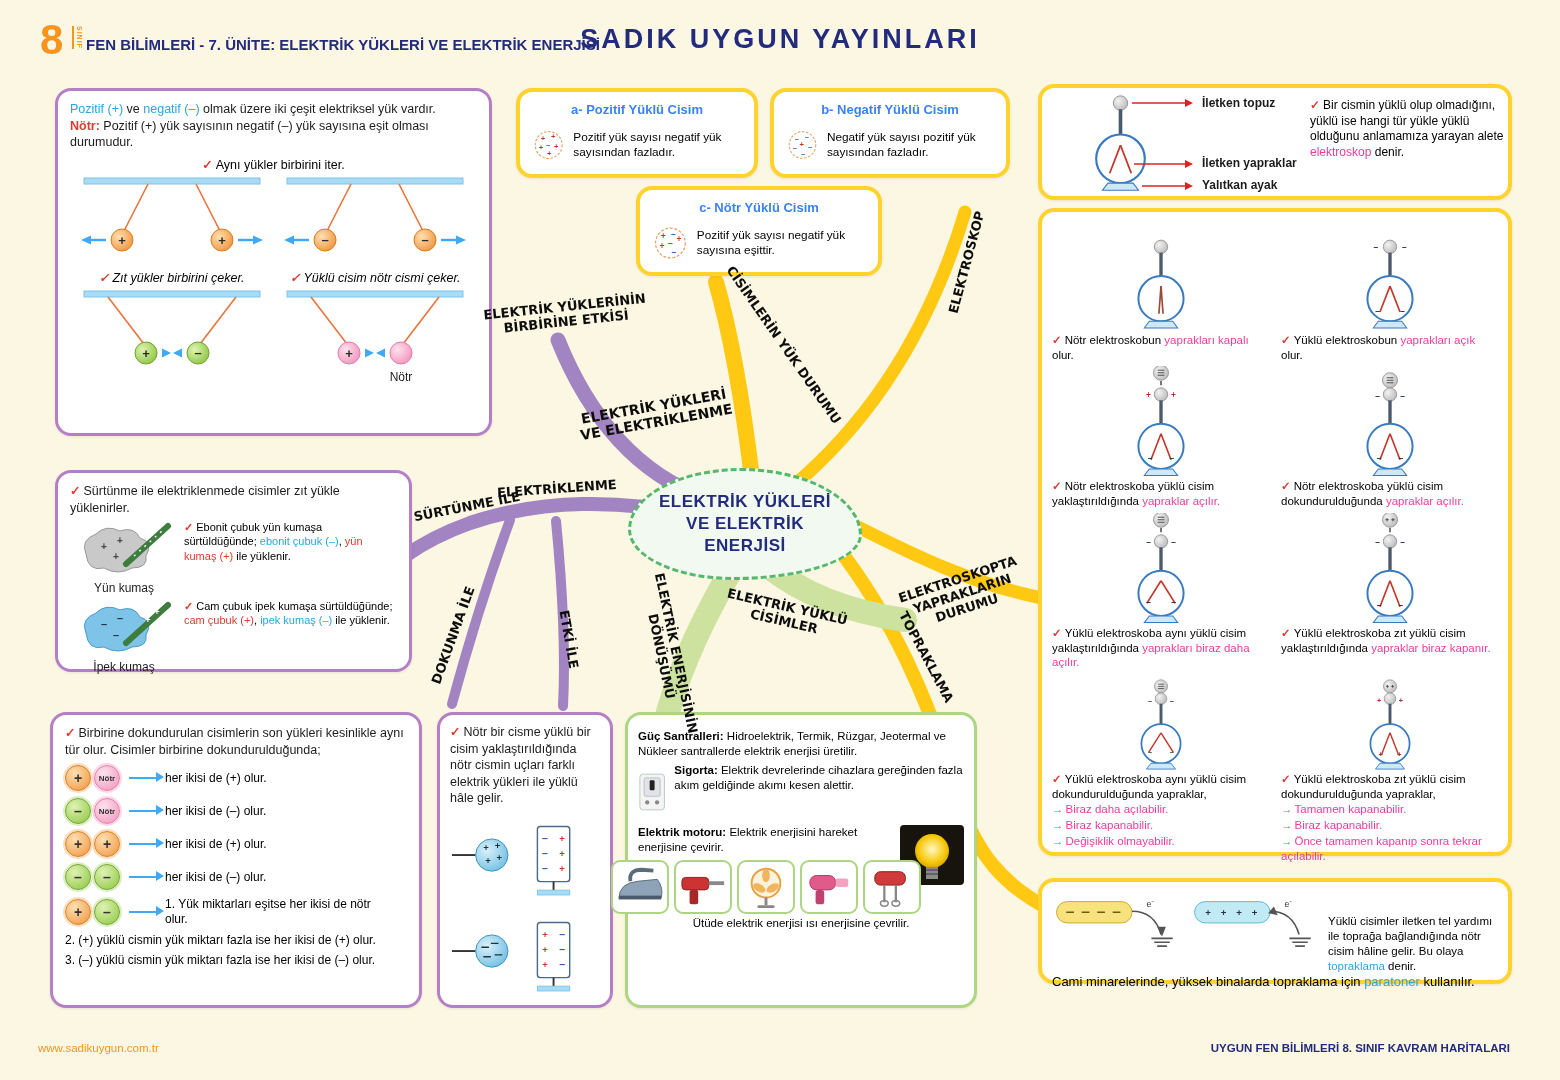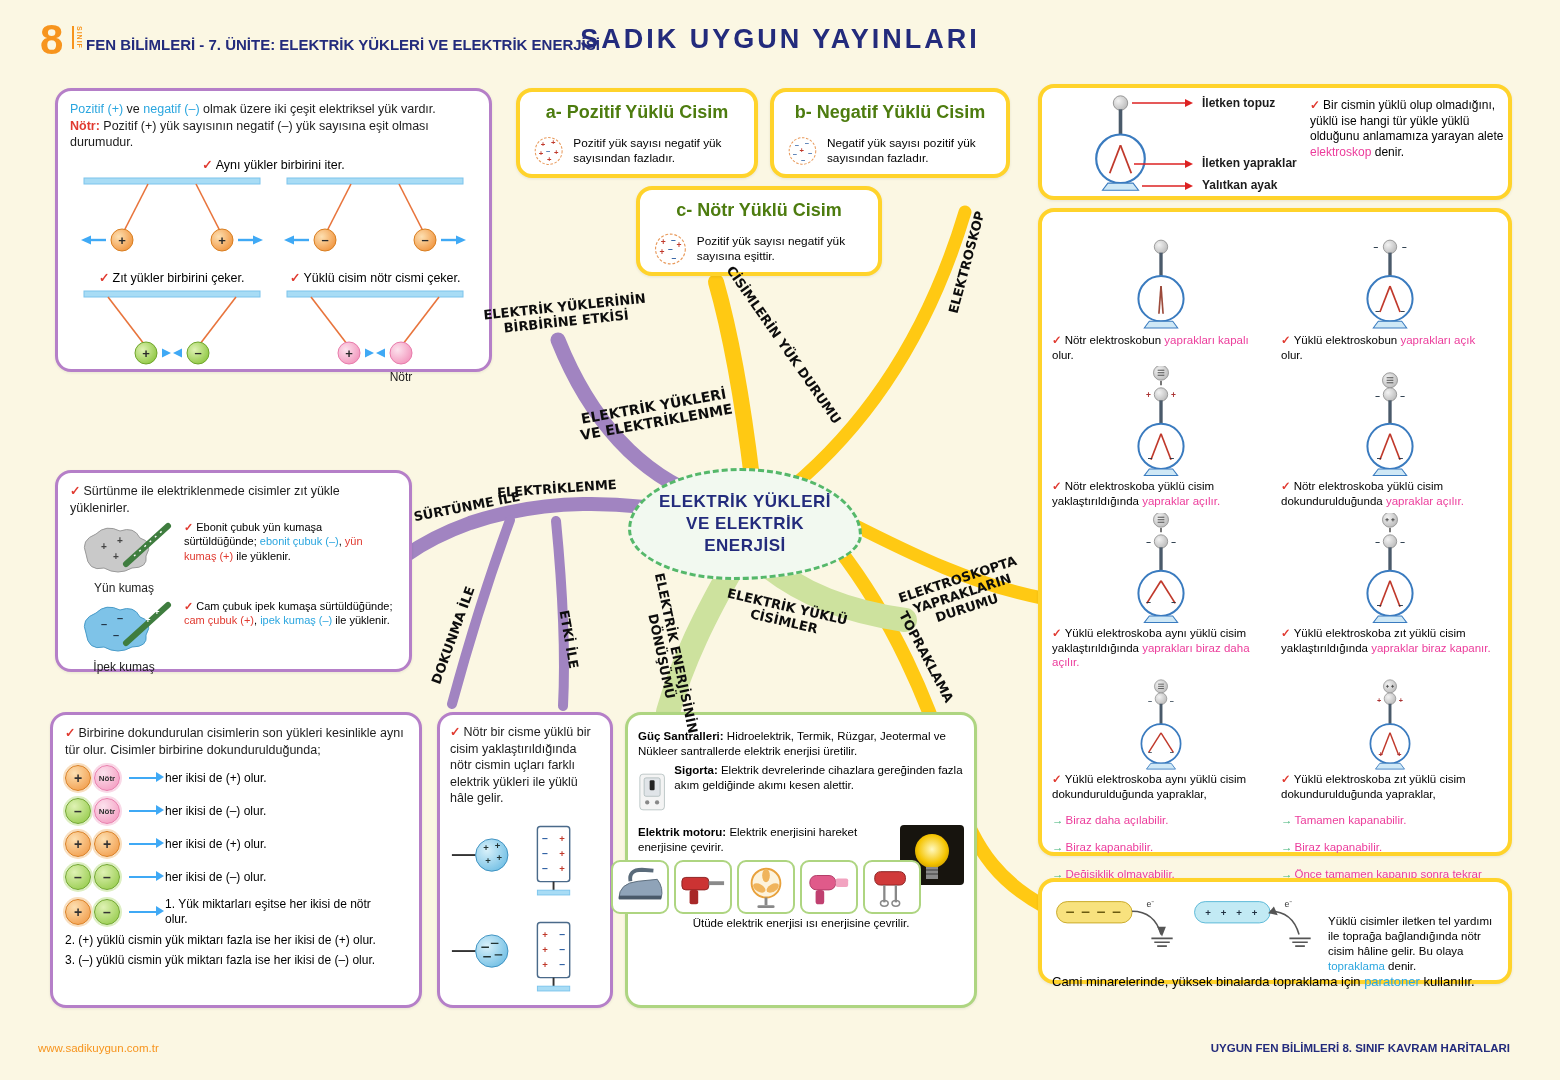--- a/index.html
+++ b/index.html
@@ -34,24 +34,24 @@
   .cloud { position:absolute; left:628px; top:468px; width:234px; height:112px; z-index:3;
     background:#F2F9F0; border:3px dashed #55B86A;
     border-radius:48% 52% 55% 45% / 55% 60% 40% 45%;
     display:flex; flex-direction:column; align-items:center; justify-content:center;
     color:#232B7C; font-weight:800; font-size:17px; letter-spacing:.5px; line-height:1.3; text-align:center; }
 
   
   .chk-center { text-align:center; font-size:12.5px; margin:6px 0 0; }
   .diag-row { display:flex; justify-content:space-around; align-items:flex-start; margin-top:2px; }
   .chk-row { display:flex; margin-top:4px; }
-  .chk-row p { width:50%; text-align:center; font-size:12.5px; }
-
-  
-  .abc-title { text-align:center; color:#4d7c0f; font-weight:bold; font-size:18px; margin-bottom:3px; }
+  .chk-row p { width:50%; text-align:center; font-size:12.5px;font-style:italic; }
+
+  
+  .abc-title { text-align:center; color:#3b82f6; font-weight:bold; font-size:13px; margin-bottom:3px; }
   .abc-body { display:flex; align-items:center; gap:8px; }
   .abc-body p { font-size:11.8px; line-height:1.3; }
 
   
   #box-escope-intro { padding:6px 10px; }
   .ei-wrap { position:relative; height:100%; }
   .ei-label { position:absolute; font-size:12px; font-weight:bold; color:#1c1c1c; }
   .ei-text { position:absolute; left:258px; top:4px; width:200px; font-size:12px; line-height:1.3; }
 
   
@@ -81,21 +81,21 @@
   .appl { width:62px; height:54px; border:2px solid #AED581; border-radius:9px; background:#fff;
           display:flex; align-items:center; justify-content:center; }
   .iron-cap { text-align:center; margin-top:4px; }
 
   
   #box-leaves { padding:8px 10px; }
   .lgrid { display:grid; grid-template-columns:1fr 1fr; column-gap:12px; row-gap:4px; }
   .lcell { text-align:center; }
   .lcell svg { display:block; margin:0 auto; }
   .lcap { font-size:11.5px; line-height:1.28; text-align:left; }
-  .lbul { font-size:11.5px; line-height:1.3; text-align:left; margin-top:12px; }
+  .lbul { font-size:11.5px; line-height:1.3; text-align:left; margin-top:1px; }
   .barrow { color:#3BB273; font-weight:bold; margin-right:2px; }
 
   
   #box-ground { padding:8px 10px; }
   .gr-row { display:flex; gap:6px; align-items:flex-start; }
   .gr-text { flex:1; font-size:11.5px; line-height:1.3;margin-top:24px; }
   .gr-cami { font-size:13px; margin-top:0; }
 
   
   #box-induction { padding:9px 10px; }
@@ -209,21 +209,21 @@
     <div>ELEKTRİK ENERJİSİNİN</div>
       <div>DÖNÜŞÜMÜ</div>
   </div>
   <div class="branch-label" style="left:895px;top:572px;width:135px;transform:rotate(-18deg)">
     <div>ELEKTROSKOPTA</div>
       <div>YAPRAKLARIN</div>
       <div>DURUMU</div>
   </div>
   <div class="branch-label" style="left:868px;top:650px;width:115px;transform:rotate(62deg)">TOPRAKLAMA</div>
 
-  <section class="box b-purple" id="box-interaction" style="left:55px;top:88px;width:437px;height:284px">
+  <section class="box b-purple" id="box-interaction" style="left:55px;top:88px;width:437px;height:348px">
     <p class="txt"><span class="blue">Pozitif (+)</span><span> ve </span><span class="blue">negatif (–)</span><span> olmak üzere iki çeşit elektriksel yük vardır.</span></p>
     <p class="txt"><span class="red bold">Nötr:</span><span> Pozitif (+) yük sayısının negatif (–) yük sayısına eşit olması durumudur.</span></p>
     <p class="chk-center"><span class="chk">✓</span><span>Aynı yükler birbirini iter.</span></p>
     <div class="diag-row">
       <svg width="196" height="92" viewBox="0 0 196 92">
         <rect x="10" y="4" width="176" height="6" fill="#A8DCF5" stroke="#7CC4EC"></rect>
         <line x1="74" y1="10" x2="50" y2="57" stroke="#E8743C" stroke-width="1.6"></line>
         <line x1="122" y1="10" x2="146" y2="57" stroke="#E8743C" stroke-width="1.6"></line>
         <circle cx="48" cy="66" r="11" fill="url(#gOrange)" stroke="#D97E20"></circle>
         <circle cx="148" cy="66" r="11" fill="url(#gOrange)" stroke="#D97E20"></circle>

